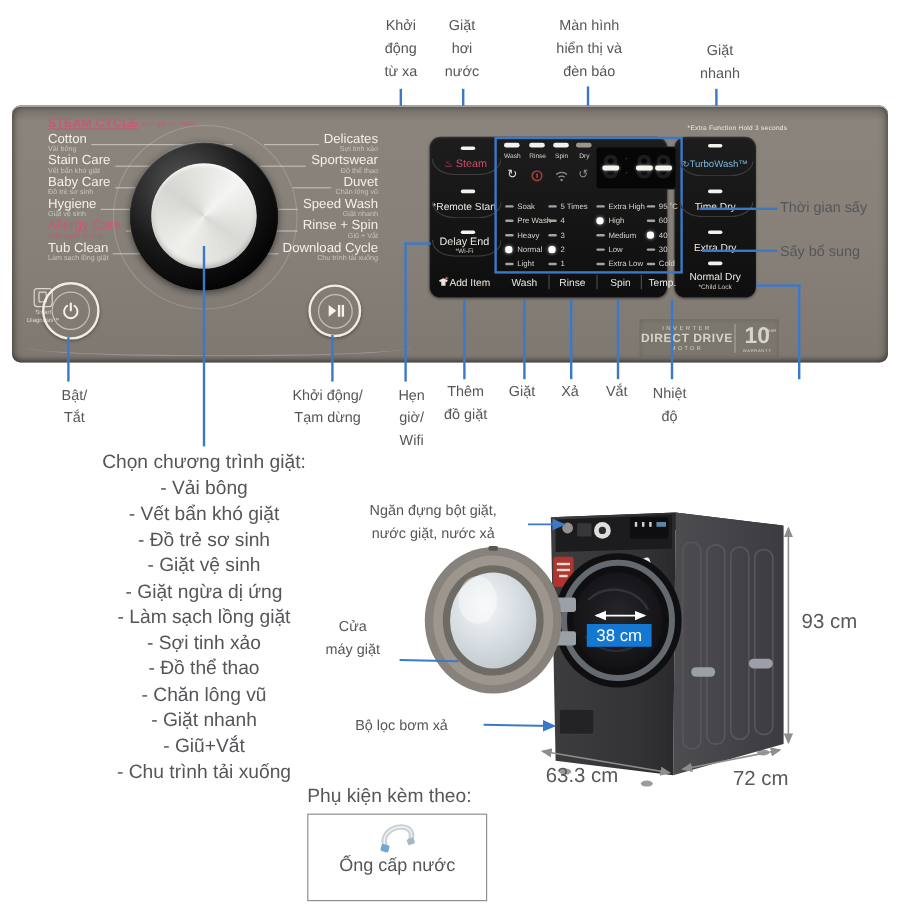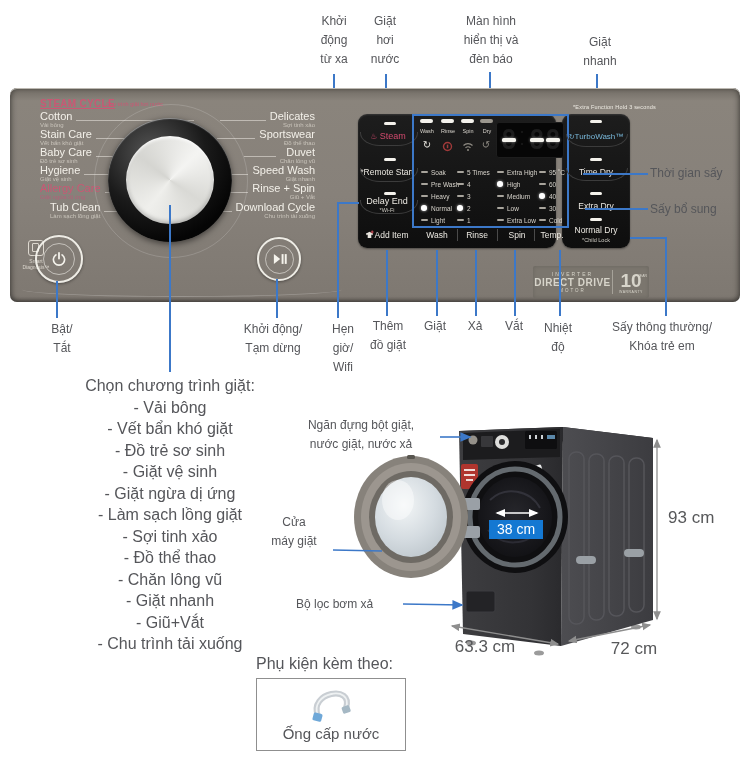--- a/index.html
+++ b/index.html
@@ -83,21 +83,21 @@
   #prog-list{position:absolute;left:60px;top:375px;width:220px;text-align:center;
              font-size:16px;line-height:21.5px;color:#55565a;}
   
   .dim{position:absolute;font-size:17px;color:#57585a;text-align:center;}
   .badge38{position:absolute;left:489px;top:520px;width:54px;height:19px;background:#1478d2;
            color:#fff;font-size:14px;line-height:19px;text-align:center;}
   
   .acc-title{position:absolute;left:256px;top:655px;font-size:16px;color:#55565a;}
   .acc-box{position:absolute;left:256px;top:678px;width:148px;height:71px;border:1.5px solid #8f8f8f;
            background:#fff;display:flex;flex-direction:column;align-items:center;justify-content:flex-end;}
-  .acc-label{font-size:15px;color:#55565a;margin-bottom:8px;}
+  .acc-label{font-size:15px;color:#55565a;margin-bottom:20px;}
   svg{display:block;}
 </style>
 </head>
 <body>
 
 <div id="stage">
 
   <div class="co" style="left:310px;top:12px;width:48px;">Khởi
 động
 từ xa</div>
@@ -148,21 +148,21 @@
         </div>
       <div class="pline" style="width:40px;"></div>
       </div>
     <div class="prog" style="left:30px;top:95px;">
       <div class="txt">
           <span class="pname accent">Allergy Care</span>
           <span class="psub accent">Giặt ngừa dị ứng</span>
         </div>
       <div class="pline" style="width:22px;"></div>
       </div>
-    <div class="prog" style="left:40px;top:114px;">
+    <div class="prog" style="left:30px;top:114px;">
       <div class="txt">
           <span class="pname">Tub Clean</span>
           <span class="psub">Làm sạch lồng giặt</span>
         </div>
       <div class="pline" style="width:38px;"></div>
       </div>
 
     <div class="prog-r" style="right:425px;top:23px;">
       <div class="pline" style="width:46px;"></div>
       <div class="txt">
@@ -484,22 +484,20 @@
 Wifi</div>
   <div class="co" style="left:230px;top:320px;width:86px;">Khởi động/
 Tạm dừng</div>
   <div class="co" style="left:362px;top:317px;width:52px;">Thêm
 đồ giặt</div>
   <div class="co" style="left:416px;top:317px;width:38px;">Giặt</div>
   <div class="co" style="left:460px;top:317px;width:30px;">Xả</div>
   <div class="co" style="left:498px;top:317px;width:32px;">Vắt</div>
   <div class="co" style="left:534px;top:319px;width:48px;">Nhiệt
 độ</div>
-  <div class="co" style="left:588px;top:318px;width:148px;">Sấy thông thường/
-Khóa trẻ em</div>
 
   <div id="prog-list">
     <div>Chọn chương trình giặt:</div>
     <div>- Vải bông</div>
     <div>- Vết bẩn khó giặt</div>
     <div>- Đồ trẻ sơ sinh</div>
     <div>- Giặt vệ sinh</div>
     <div>- Giặt ngừa dị ứng</div>
     <div>- Làm sạch lồng giặt</div>
     <div>- Sợi tinh xảo</div>

